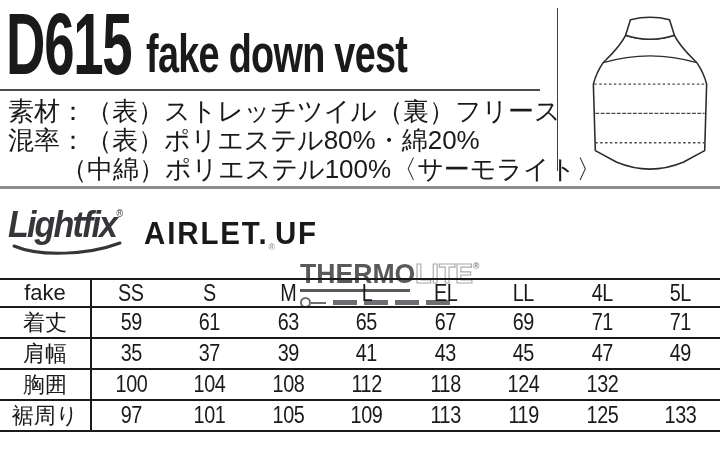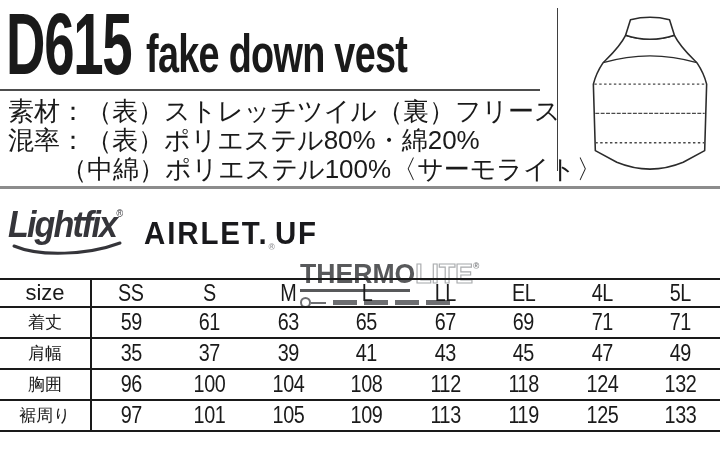--- a/index.html
+++ b/index.html
@@ -52,21 +52,21 @@
 
   
   #vest{left:586px;top:8px;}
 
   
   #size-table{left:0;top:278px;width:720px;border-top:2px solid #1a1a1a;}
   .trow{display:grid;grid-template-columns:92px repeat(8,78.5px);border-bottom:2px solid #1a1a1a;}
   .trow.header{height:26px;line-height:26px;}
   .trow.data{height:29px;line-height:29px;}
   .tcell{text-align:center;overflow:visible;}
-  .tlabel{border-right:2px solid #1a1a1a;font-size:17px;}
+  .tlabel{border-right:2px solid #1a1a1a;font-size:22px;}
   .tlabel.size-h{font-size:22px;}
   .cond{display:inline-block;transform:scaleX(0.86);font-size:23px;letter-spacing:-0.5px;}
 </style>
 </head>
 <body>
 
 <div class="abs" id="code">D615</div>
 <div class="abs" id="pname">fake down vest</div>
 <div class="abs" id="title-rule"></div>
 <div class="abs" id="vert-rule"></div>
@@ -113,27 +113,27 @@
       <span class="t-thin"></span>
       <span class="t-dash"></span>
       <span class="t-dash"></span>
       <span class="t-dash"></span>
       <span class="t-dash"></span>
   </div>
 </div>
 
 <div class="abs" id="size-table">
   <div class="trow header">
-    <div class="tcell tlabel size-h">size</div>
+    <div class="tcell tlabel size-h">fake</div>
     <div class="tcell"><span class="cond">SS</span></div>
     <div class="tcell"><span class="cond">S</span></div>
     <div class="tcell"><span class="cond">M</span></div>
     <div class="tcell"><span class="cond">L</span></div>
+    <div class="tcell"><span class="cond">EL</span></div>
     <div class="tcell"><span class="cond">LL</span></div>
-    <div class="tcell"><span class="cond">EL</span></div>
     <div class="tcell"><span class="cond">4L</span></div>
     <div class="tcell"><span class="cond">5L</span></div>
   </div>
 
   <div class="trow data">
     <div class="tcell tlabel">着丈</div>
     <div class="tcell"><span class="cond">59</span></div>
     <div class="tcell"><span class="cond">61</span></div>
     <div class="tcell"><span class="cond">63</span></div>
     <div class="tcell"><span class="cond">65</span></div>
@@ -150,21 +150,20 @@
     <div class="tcell"><span class="cond">39</span></div>
     <div class="tcell"><span class="cond">41</span></div>
     <div class="tcell"><span class="cond">43</span></div>
     <div class="tcell"><span class="cond">45</span></div>
     <div class="tcell"><span class="cond">47</span></div>
     <div class="tcell"><span class="cond">49</span></div>
   </div>
 
   <div class="trow data">
     <div class="tcell tlabel">胸囲</div>
-    <div class="tcell"><span class="cond">96</span></div>
     <div class="tcell"><span class="cond">100</span></div>
     <div class="tcell"><span class="cond">104</span></div>
     <div class="tcell"><span class="cond">108</span></div>
     <div class="tcell"><span class="cond">112</span></div>
     <div class="tcell"><span class="cond">118</span></div>
     <div class="tcell"><span class="cond">124</span></div>
     <div class="tcell"><span class="cond">132</span></div>
   </div>
 
   <div class="trow data">

